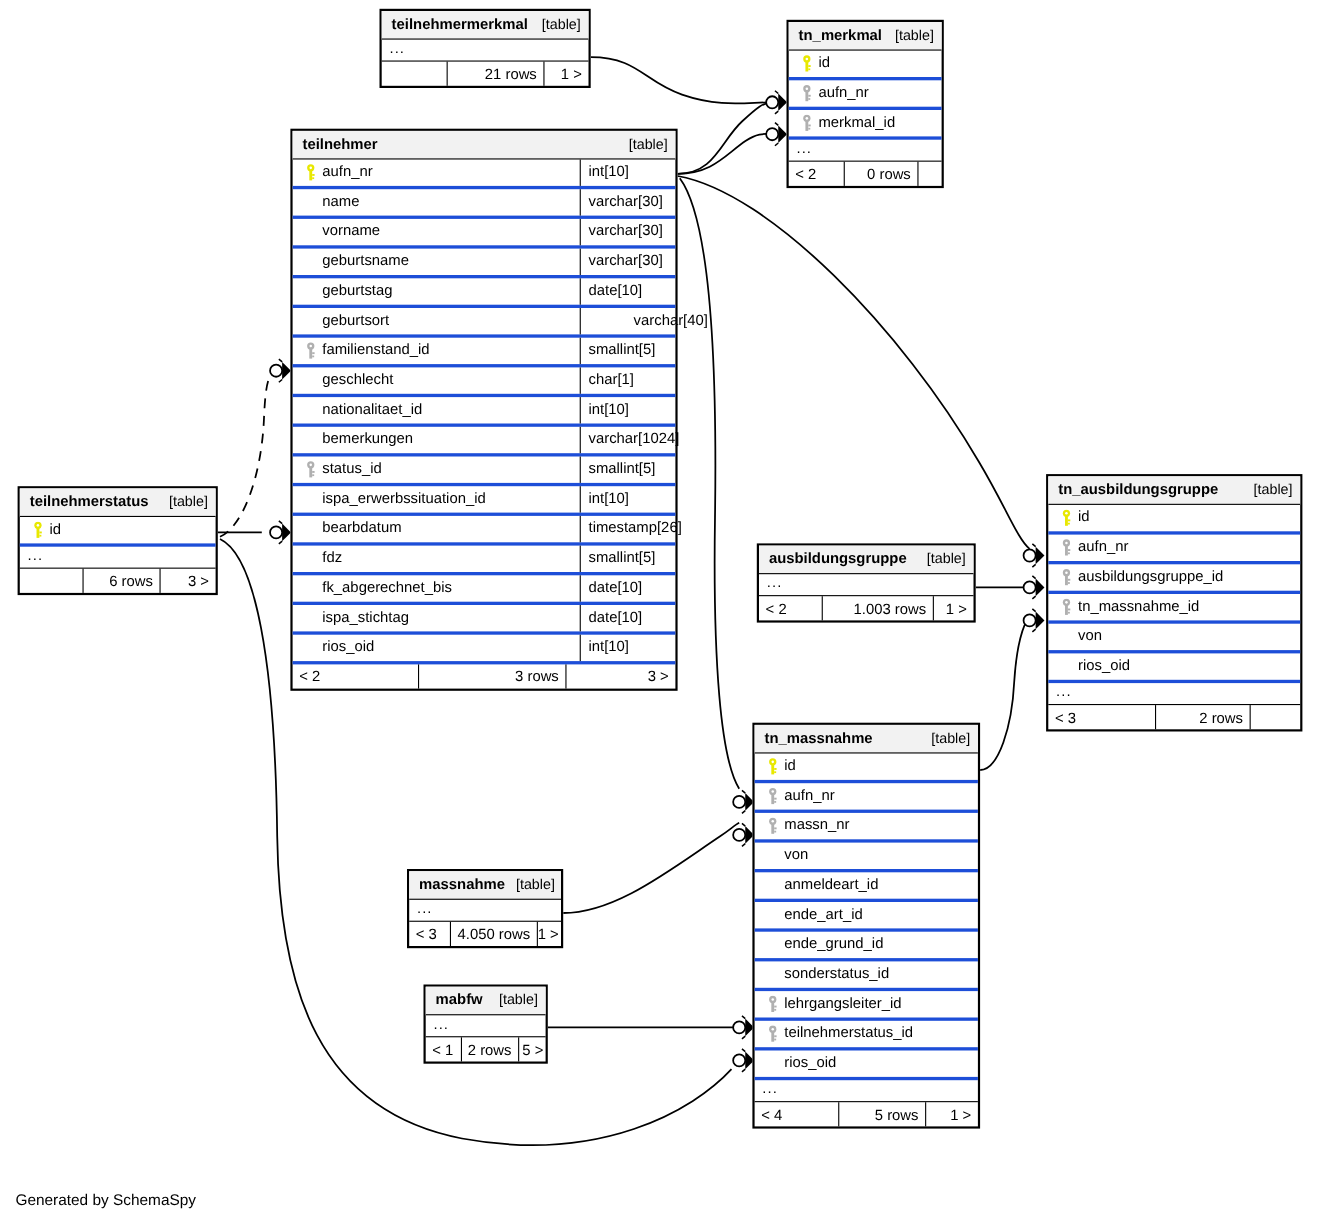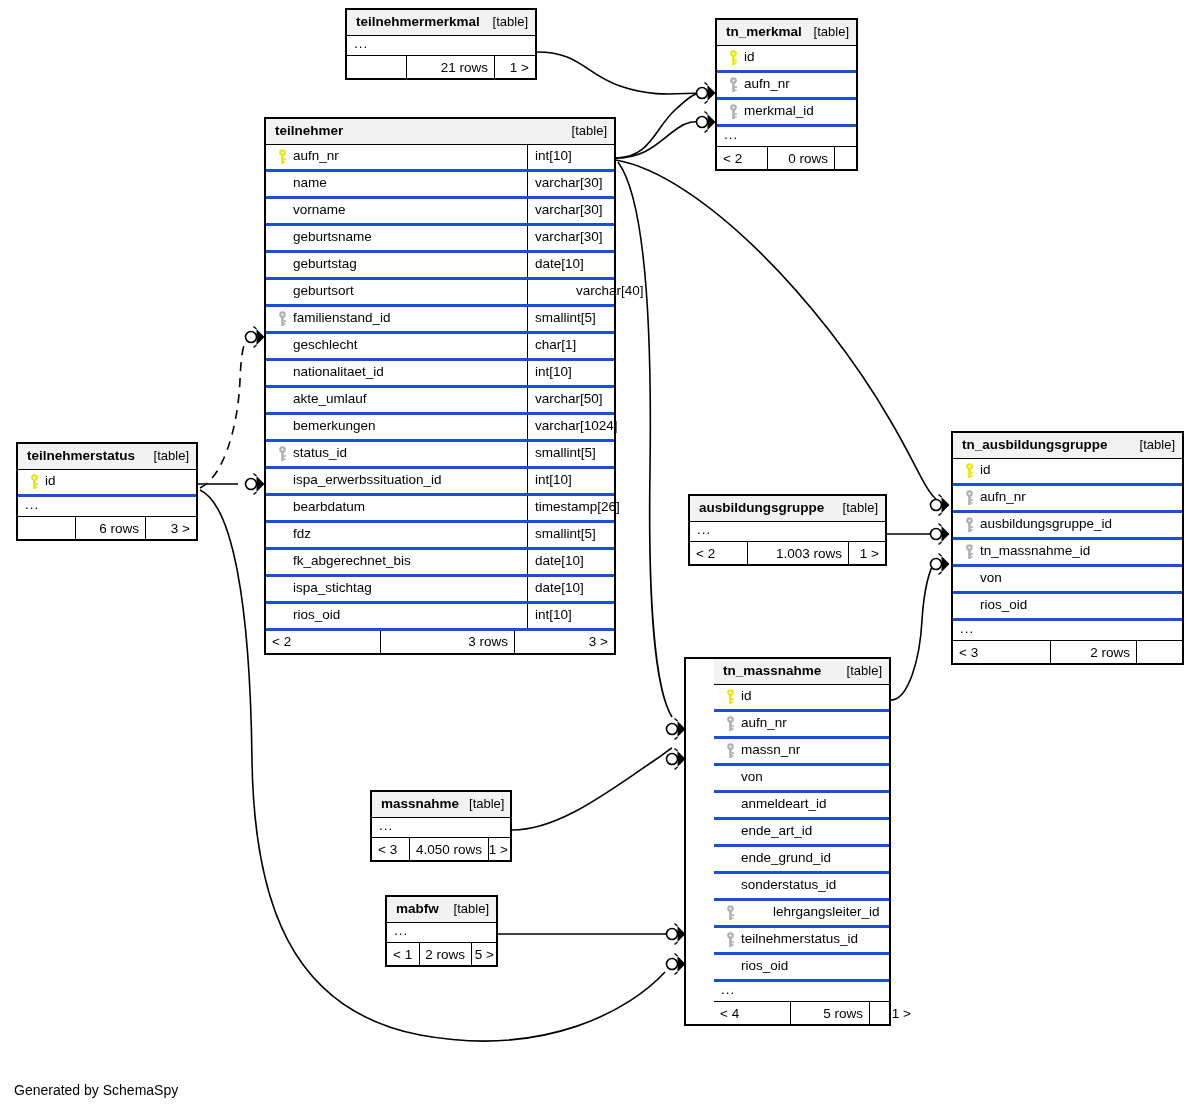--- a/index.html
+++ b/index.html
@@ -333,27 +333,20 @@
         <div class="row">
           <div class="cell-name" style="width: 248px; flex: 0 0 248px;">
             <span class="keyslot"></span>
             <span>nationalitaet_id</span>
           </div>
           <div class="cell-type" style="width: 100px; flex: 0 0 100px;">int[10]</div>
         </div>
         <div class="row">
           <div class="cell-name" style="width: 248px; flex: 0 0 248px;">
             <span class="keyslot"></span>
-            <span>akte_umlauf</span>
-          </div>
-          <div class="cell-type" style="width: 100px; flex: 0 0 100px;">varchar[50]</div>
-        </div>
-        <div class="row">
-          <div class="cell-name" style="width: 248px; flex: 0 0 248px;">
-            <span class="keyslot"></span>
             <span>bemerkungen</span>
           </div>
           <div class="cell-type" style="width: 100px; flex: 0 0 100px;">varchar[1024]</div>
         </div>
         <div class="row">
           <div class="cell-name" style="width: 248px; flex: 0 0 248px;">
             <span class="keyslot">
               <svg width="11" height="16" viewBox="0 0 11 16" aria-hidden="true">
                 <circle cx="5.5" cy="3.6" r="3.3" fill="#b0b0b0"></circle>
                 <circle cx="5.5" cy="3.6" r="1.15" fill="#ffffff"></circle>
@@ -525,21 +518,21 @@
           <span class="tbl-name">ausbildungsgruppe</span>
           <span class="tbl-tag">[table]</span>
         </div>
         <div class="ellipsis-row">...</div>
         <div class="foot">
           <div class="f-prev" style="width: 57px; flex: 0 0 57px;">&lt; 2</div>
           <div class="f-rows" style="width: 101px; flex: 0 0 101px;">1.003 rows</div>
           <div class="f-next" style="width: 37px; flex: 0 0 37px;">1 &gt;</div>
         </div>
       </div>
-      <div class="tbl" style="left: 684px; top: 657px; width: 207px; padding-left: 28px;">
+      <div class="tbl" style="left: 684px; top: 657px; width: 207px;">
         <div class="tbl-head">
           <span class="tbl-name">tn_massnahme</span>
           <span class="tbl-tag">[table]</span>
         </div>
         <div class="row">
           <div class="cell-name" style="width: 203px; flex: 0 0 203px;">
             <span class="keyslot">
               <svg width="11" height="16" viewBox="0 0 11 16" aria-hidden="true">
                 <circle cx="5.5" cy="3.6" r="3.3" fill="#e8e800"></circle>
                 <circle cx="5.5" cy="3.6" r="1.15" fill="#ffffff"></circle>
@@ -603,21 +596,21 @@
             <span>ende_grund_id</span>
           </div>
         </div>
         <div class="row">
           <div class="cell-name" style="width: 203px; flex: 0 0 203px;">
             <span class="keyslot"></span>
             <span>sonderstatus_id</span>
           </div>
         </div>
         <div class="row">
-          <div class="cell-name" style="width: 203px; flex: 0 0 203px; gap: 32px;">
+          <div class="cell-name" style="width: 203px; flex: 0 0 203px;">
             <span class="keyslot">
               <svg width="11" height="16" viewBox="0 0 11 16" aria-hidden="true">
                 <circle cx="5.5" cy="3.6" r="3.3" fill="#b0b0b0"></circle>
                 <circle cx="5.5" cy="3.6" r="1.15" fill="#ffffff"></circle>
                 <rect x="4.2" y="5.6" width="2.6" height="9.4" fill="#b0b0b0"></rect>
                 <rect x="6.8" y="9.2" width="2.2" height="1.7" fill="#b0b0b0"></rect>
                 <rect x="6.8" y="12.2" width="1.8" height="1.6" fill="#b0b0b0"></rect>
               </svg>
             </span>
             <span>lehrgangsleiter_id</span>

